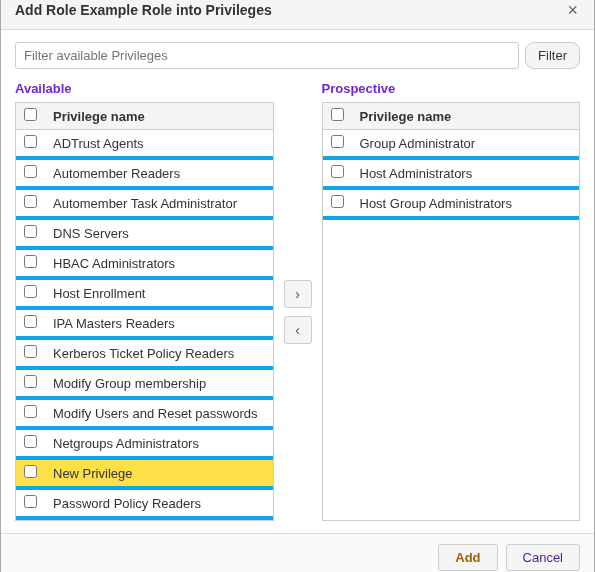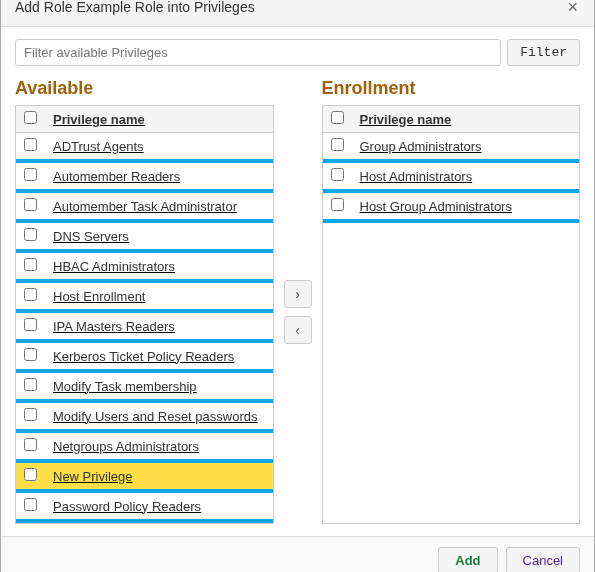--- a/index.html
+++ b/index.html
@@ -34,21 +34,21 @@
       background: #f5f5f5;
       border-bottom: 1px solid #ddd;
       padding: 10px 14px;
       display: flex;
       align-items: center;
       justify-content: space-between;
       border-radius: 4px 4px 0 0;
     }
     .modal-title {
       font-size: 14px;
-      font-weight: normal;
+      font-weight: bold;
       color: #333;
     }
     .close-btn {
       background: none;
       border: none;
       cursor: pointer;
       font-size: 18px;
       color: #666;
       line-height: 1;
       padding: 0 2px;
@@ -68,53 +68,51 @@
       flex: 1;
       border: 1px solid #ccc;
       border-radius: 3px;
       padding: 5px 8px;
       font-size: 13px;
       color: #999;
     }
     .filter-btn {
       border: 1px solid #ccc;
       background: #f5f5f5;
-      border-radius: 3px;
+      border-radius: 9px;
       padding: 5px 12px;
       cursor: pointer;
       font-size: 13px;
       color: #333;
-      font-family: Liberation Mono, monospace;
     }
     .lists-container {
       display: flex;
       flex: 1;
       gap: 0;
     }
     .list-section {
       display: flex;
       flex-direction: column;
       flex: 1;
     }
     .list-section-title {
-      font-size: 18px;
+      font-size: 13px;
       font-weight: bold;
-      color: #a16207;
+      color: #6d28d9;
       margin-bottom: 6px;
     }
     .list-table {
       border: 1px solid #ccc;
       flex: 1;
       overflow-y: auto;
       height: 370px;
     }
     .list-table table {
       width: 100%;
       border-collapse: collapse;
-      text-decoration: underline;
     }
     .list-table thead th {
       background: #f5f5f5;
       border-bottom: 1px solid #ccc;
       padding: 5px 8px;
       text-align: left;
       font-weight: bold;
       font-size: 13px;
       color: #333;
     }
@@ -169,21 +167,21 @@
       background: #fafafa;
       border-radius: 0 0 4px 4px;
     }
     .btn-add {
       background: #f5f5f5;
       border: 1px solid #ccc;
       border-radius: 3px;
       padding: 5px 16px;
       cursor: pointer;
       font-size: 13px;
-      color: #15803d;
+      color: #a16207;
       font-weight: bold;
     }
     .btn-cancel {
       background: #f5f5f5;
       border: 1px solid #ccc;
       border-radius: 3px;
       padding: 5px 16px;
       cursor: pointer;
       font-size: 13px;
       color: #4c1d95;
@@ -250,21 +248,21 @@
                   <tr>
       <td><input type="checkbox" style=""></td>
       <td>IPA Masters Readers</td>
     </tr>
                   <tr>
       <td><input type="checkbox" style=""></td>
       <td>Kerberos Ticket Policy Readers</td>
     </tr>
                   <tr>
       <td><input type="checkbox" style=""></td>
-      <td>Modify Task membership</td>
+      <td>Modify Group membership</td>
     </tr>
                   <tr>
       <td><input type="checkbox" style=""></td>
       <td>Modify Users and Reset passwords</td>
     </tr>
                   <tr>
       <td><input type="checkbox" style=""></td>
       <td>Netgroups Administrators</td>
     </tr>
                   <tr class="highlighted-row">
@@ -279,33 +277,33 @@
             </table>
           </div>
         </div>
 
         <div class="arrow-buttons">
           <button class="arrow-btn">›</button>
           <button class="arrow-btn">‹</button>
         </div>
 
         <div class="list-section">
-          <div class="list-section-title">Enrollment</div>
+          <div class="list-section-title">Prospective</div>
           <div class="list-table">
             <table>
               <thead>
                 <tr>
                   <th><input type="checkbox" style=""></th>
                   <th>Privilege name</th>
                 </tr>
               </thead>
               <tbody id="prospective-tbody">
               <tr>
       <td><input type="checkbox" style=""></td>
-      <td>Group Administrators</td>
+      <td>Group Administrator</td>
     </tr>
                   <tr>
       <td><input type="checkbox" style=""></td>
       <td>Host Administrators</td>
     </tr>
                   <tr>
       <td><input type="checkbox" style=""></td>
       <td>Host Group Administrators</td>
     </tr>
                 </tbody>

